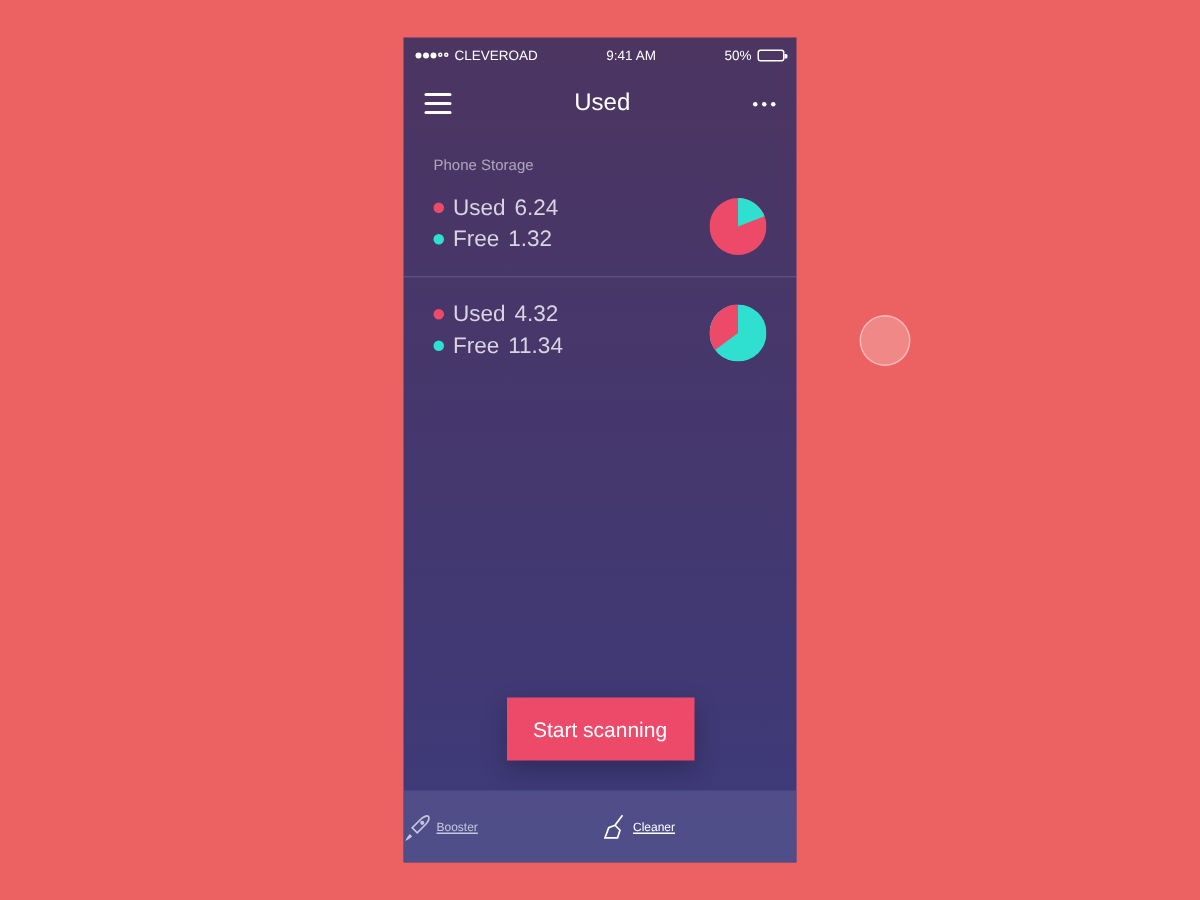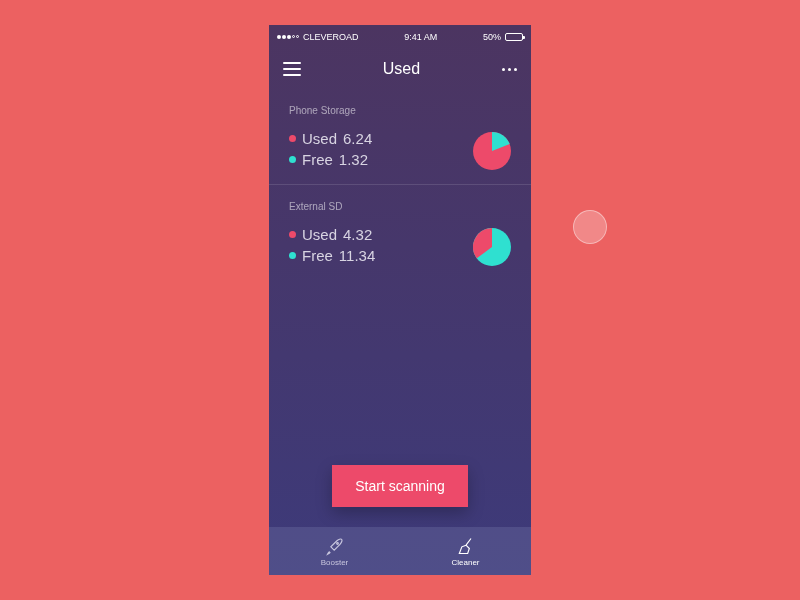--- a/index.html
+++ b/index.html
@@ -68,48 +68,48 @@
   }
   .section-info { flex: 1; }
   .section-label { font-size: 10px; color: rgba(255,255,255,0.55); margin-bottom: 14px; }
   .legend-row { display: flex; align-items: center; gap: 6px; font-size: 15px; color: #d8d4e2; margin-bottom: 4px; }
   .legend-dot { width: 7px; height: 7px; border-radius: 50%; }
   .pie { width: 38px; height: 38px; position: relative; margin-bottom: 2px; }
 
   .spacer { flex: 1; }
   .cta {
     margin: 0 auto 20px auto;
-    width: 136px;
+    width: 125px;
     height: 42px;
     background: #ed4a6a;
     color: #fff;
     border: none;
     font-size: 14px;
     display: flex;
     align-items: center;
     justify-content: center;
     box-shadow: 0 6px 16px rgba(0,0,0,0.25);
     cursor: pointer;
   }
 
   .tab-bar {
     height: 48px;
     background: rgba(95,95,150,0.55);
     display: flex;
   }
   .tab {
     flex: 1;
     display: flex;
-    flex-direction: column;
-    align-items: center;
-    justify-content: center;
+    flex-direction: row;
+    align-items: center;
     gap: 2px;
     color: #c8c6de;
     font-size: 8px;
     cursor: pointer;
+    text-decoration: underline;
   }
   .tab.active { color: #fff; }
   .tab svg { width: 20px; height: 20px; }
 
   .touch-indicator {
     position: absolute;
     left: 573px;
     top: 210px;
     width: 34px;
     height: 34px;
@@ -170,21 +170,20 @@
       </div>
     </div>
     <svg class="pie" viewBox="0 0 32 32">
       <circle r="16" cx="16" cy="16" fill="#ed4a6a"></circle>
       <path d="M16 16 L16 0 A16 16 0 0 1 30.9 10.2 Z" fill="#2fe0d0"></path>
     </svg>
   </div>
 
   <div class="section" style="border-bottom:none">
     <div class="section-info">
-      <div class="section-label">External SD</div>
       <div class="legend-row">
         <span class="legend-dot" style="background:#ed4a6a"></span>
         <span>Used</span>
         <span>4.32</span>
       </div>
       <div class="legend-row">
         <span class="legend-dot" style="background:#2fe0d0"></span>
         <span>Free</span>
         <span>11.34</span>
       </div>

